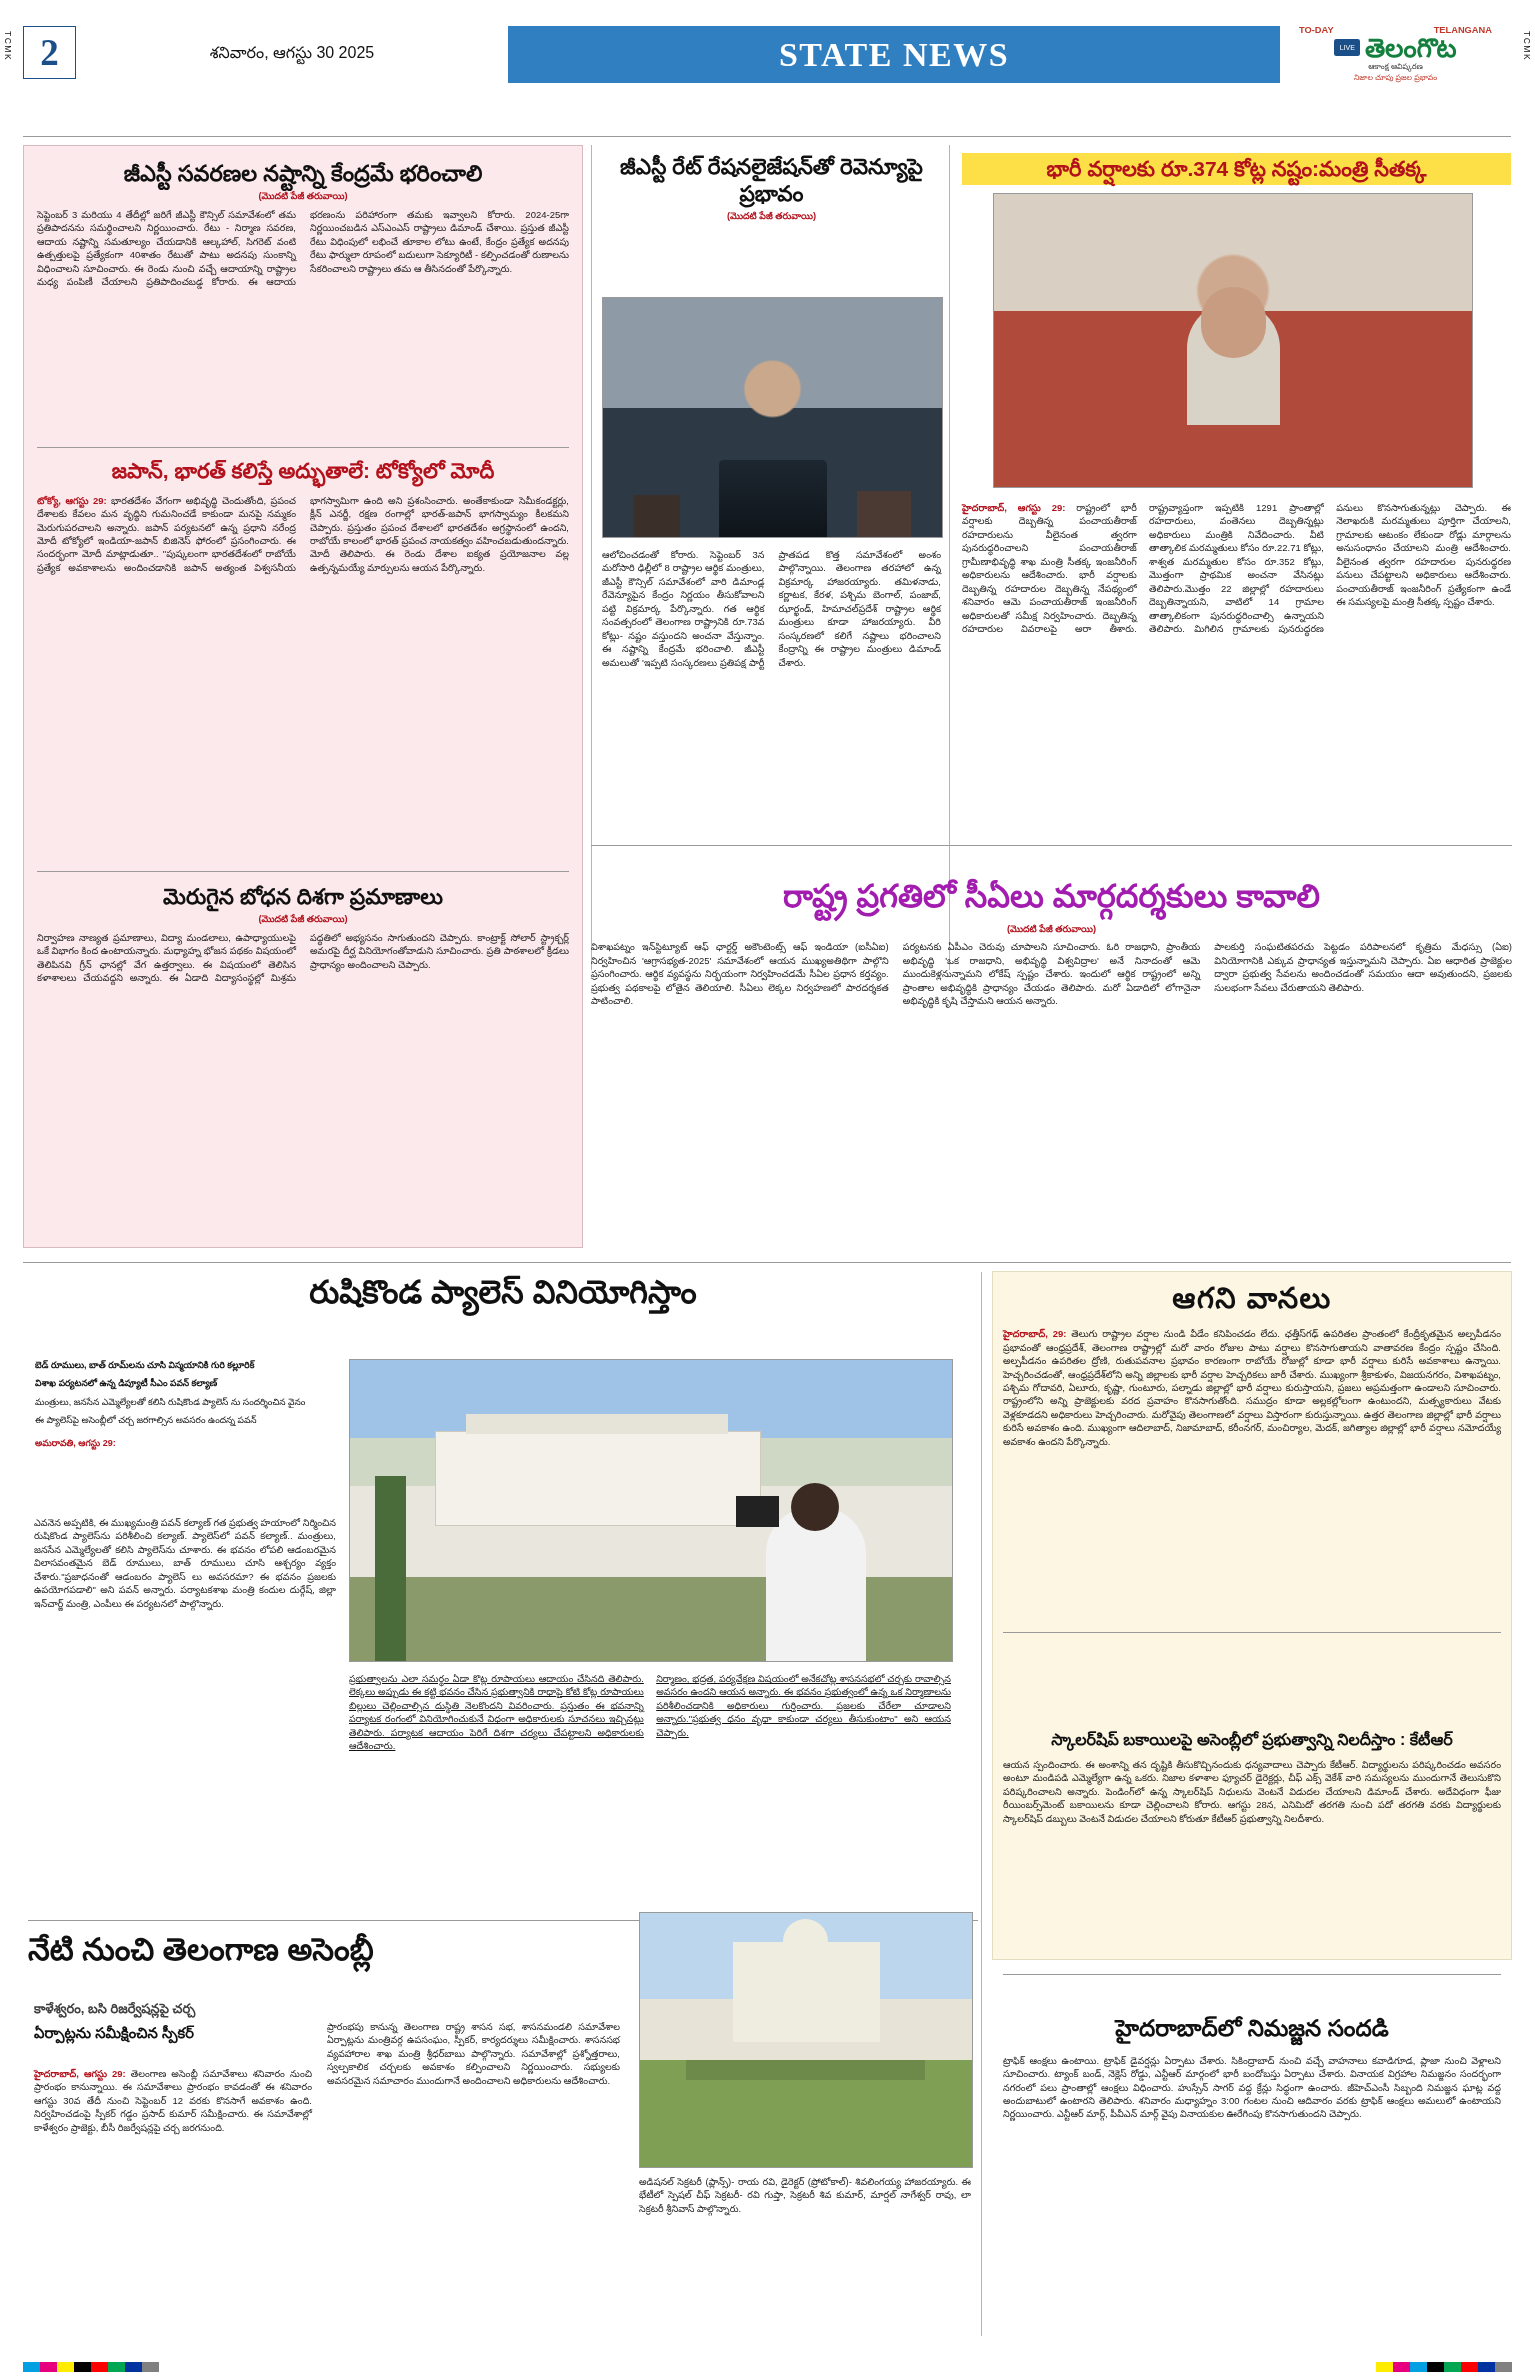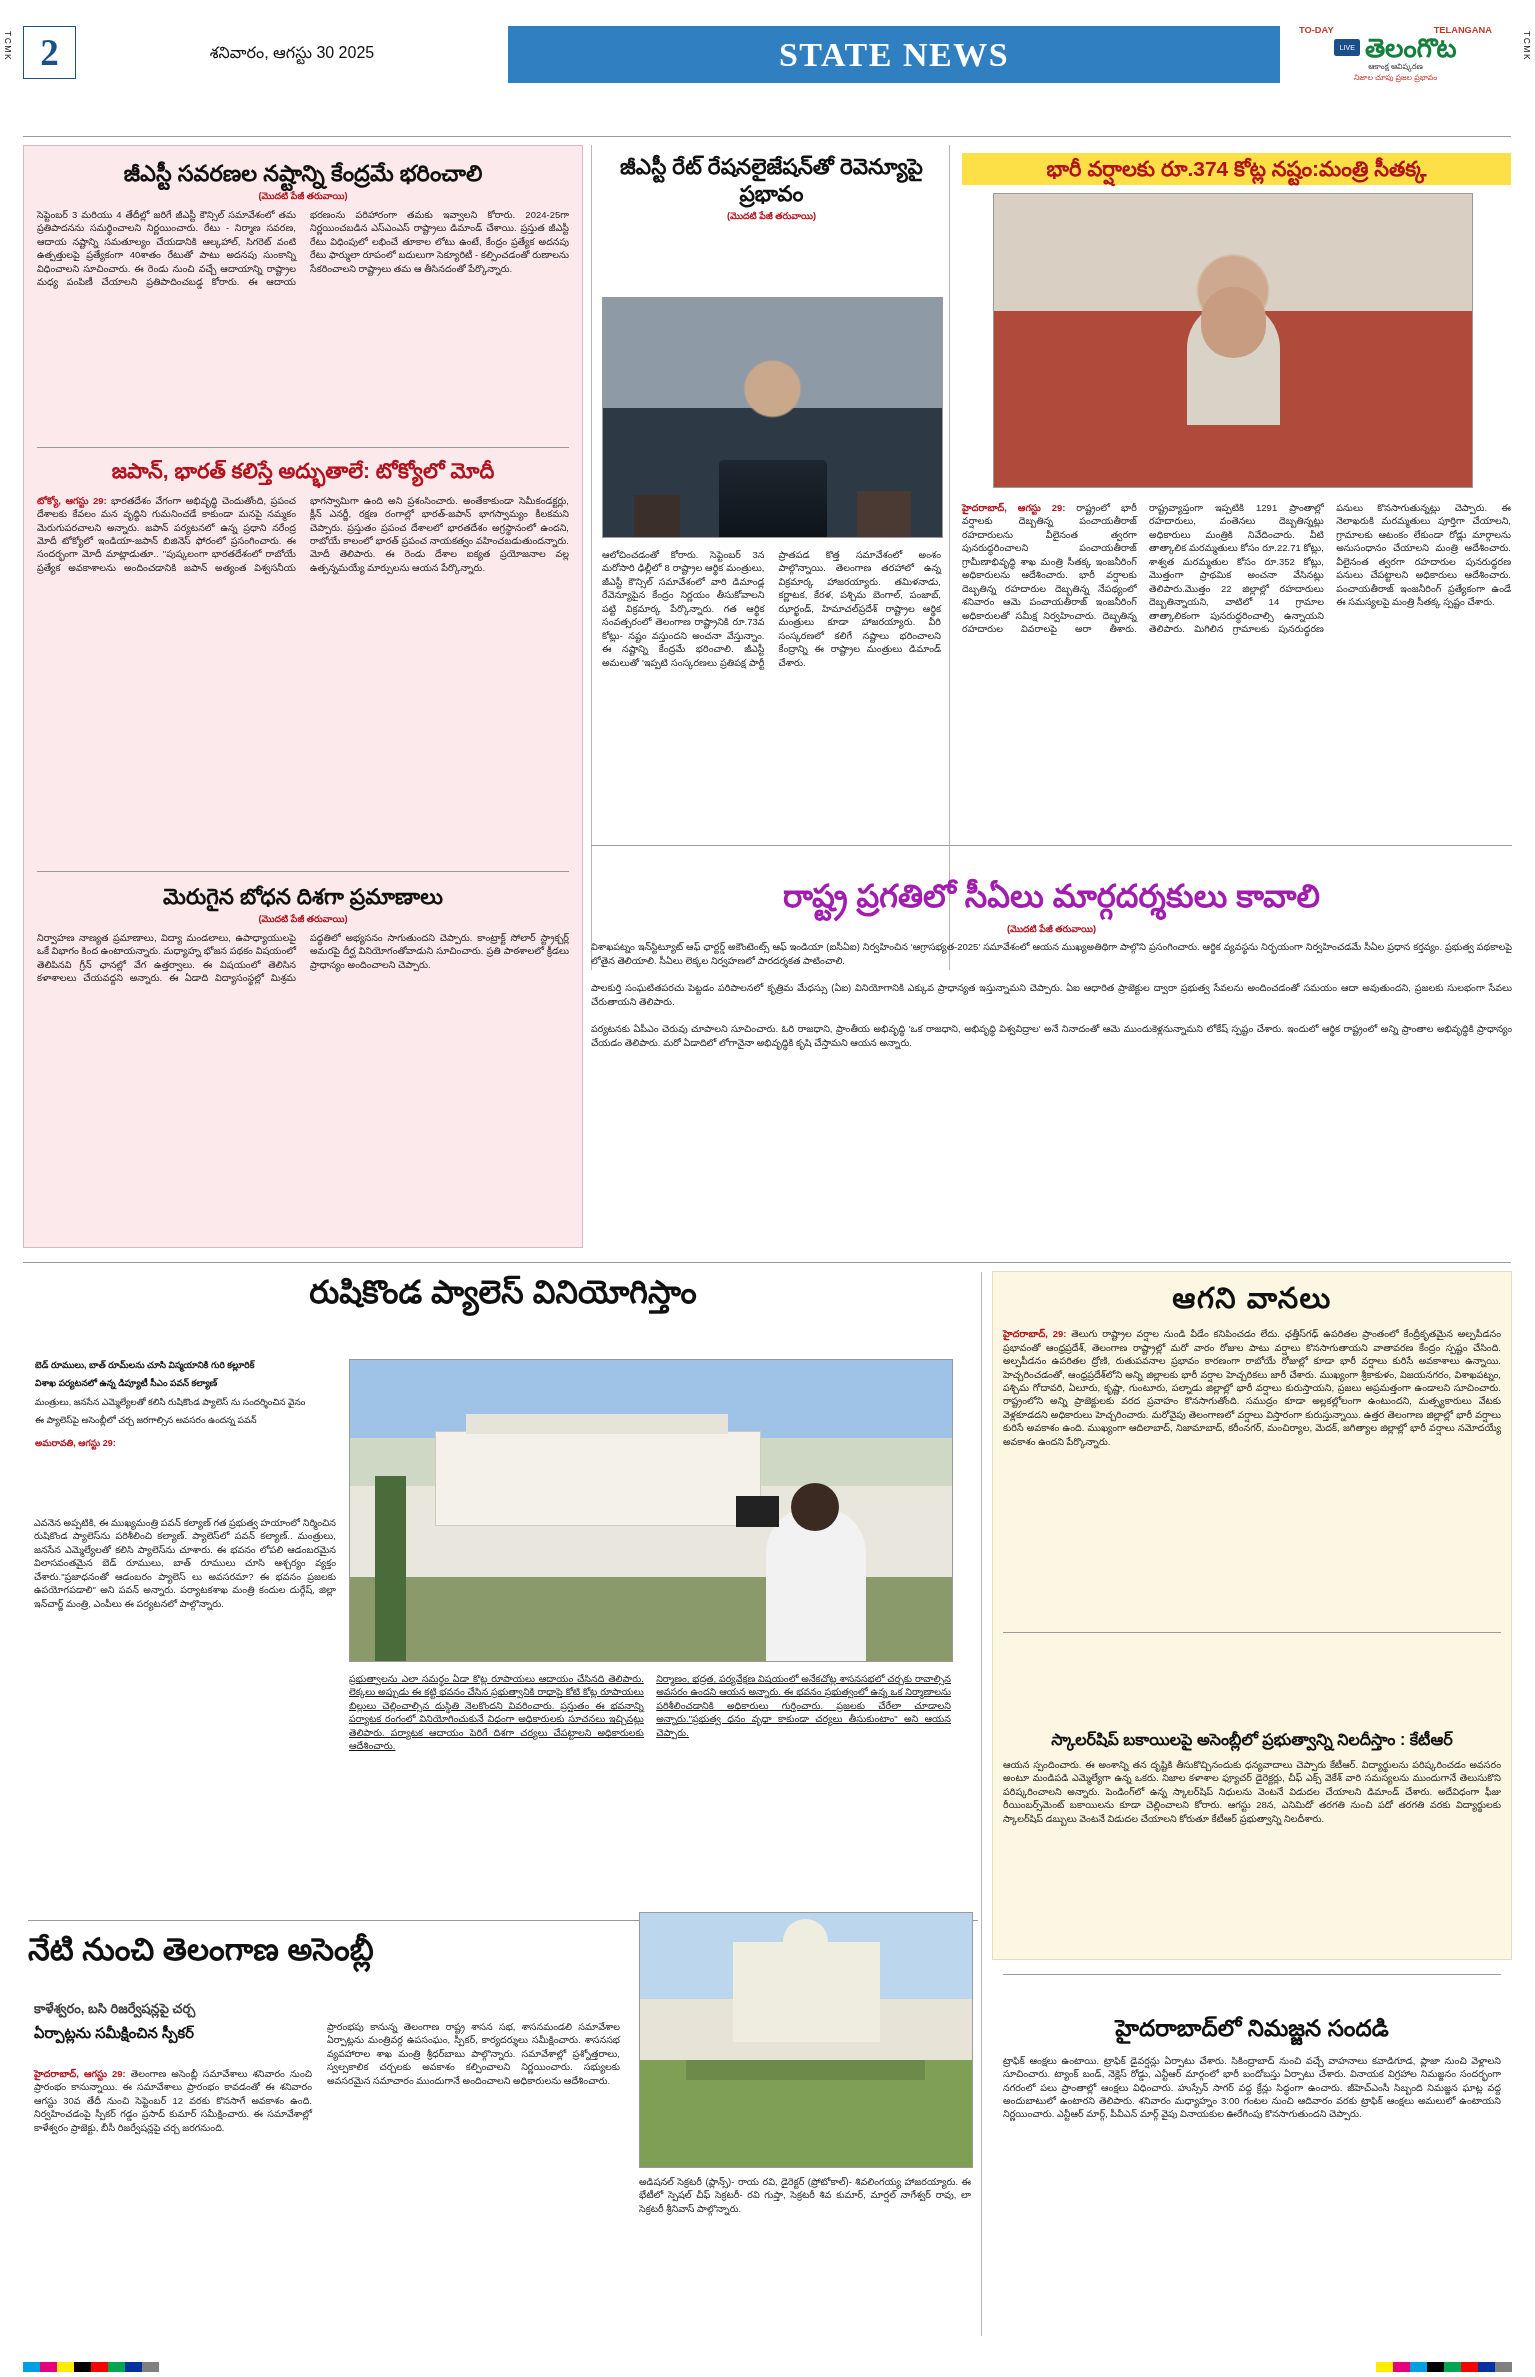--- a/index.html
+++ b/index.html
@@ -136,24 +136,24 @@
   <div class="blk body cols3" style="left:962px;top:501px;width:549px;">
     <span class="lead">హైదరాబాద్, ఆగస్టు 29:</span>
     <span>రాష్ట్రంలో భారీ వర్షాలకు దెబ్బతిన్న పంచాయతీరాజ్ రహదారులను వీలైనంత త్వరగా పునరుద్ధరించాలని పంచాయతీరాజ్ గ్రామీణాభివృద్ధి శాఖ మంత్రి సీతక్క ఇంజనీరింగ్ అధికారులను ఆదేశించారు. భారీ వర్షాలకు దెబ్బతిన్న రహదారుల దెబ్బతిన్న నేపథ్యంలో శనివారం ఆమె పంచాయతీరాజ్ ఇంజనీరింగ్ అధికారులతో సమీక్ష నిర్వహించారు. దెబ్బతిన్న రహదారుల వివరాలపై అరా తీశారు. రాష్ట్రవ్యాప్తంగా ఇప్పటికి 1291 ప్రాంతాల్లో రహదారులు, వంతెనలు దెబ్బతిన్నట్లు అధికారులు మంత్రికి నివేదించారు. వీటి తాత్కాలిక మరమ్మతులు కోసం రూ.22.71 కోట్లు, శాశ్వత మరమ్మతుల కోసం రూ.352 కోట్లు, మొత్తంగా ప్రాథమిక అంచనా వేసినట్లు తెలిపారు.మొత్తం 22 జిల్లాల్లో రహదారులు దెబ్బతిన్నాయని, వాటిలో 14 గ్రామాల తాత్కాలికంగా పునరుద్ధరించాల్సి ఉన్నాయని తెలిపారు. మిగిలిన గ్రామాలకు పునరుద్ధరణ పనులు కొనసాగుతున్నట్లు చెప్పారు. ఈ నెలాఖరుకి మరమ్మతులు పూర్తిగా చేయాలని, గ్రామాలకు ఆటంకం లేకుండా రోడ్లు మార్గాలను అనుసంధానం చేయాలని మంత్రి ఆదేశించారు. వీలైనంత త్వరగా రహదారుల పునరుద్ధరణ పనులు చేపట్టాలని అధికారులు ఆదేశించారు. పంచాయతీరాజ్ ఇంజనీరింగ్ ప్రత్యేకంగా ఉండే ఈ సమస్యలపై మంత్రి సీతక్క స్పష్టం చేశారు.</span>
   </div>
 
   <hr class="hr" style="position:absolute;left:591px;top:845px;width:921px;">
 
   <div class="blk" style="left:591px;top:856px;width:921px;">
     <div class="hl blue" style="font-size:32px;">రాష్ట్ర ప్రగతిలో సీఏలు మార్గదర్శకులు కావాలి</div>
     <div class="byline" style="margin-top:7.7px;">(మొదటి పేజీ తరువాయి)</div>
-    <div style="display:flex;gap:14px;margin-top:3.1px;flex-direction:column;">
+    <div style="display:flex;gap:14px;margin-top:3.1px;">
       <div class="body" style="flex:1;">విశాఖపట్నం ఇన్‌స్టిట్యూట్ ఆఫ్ ఛార్టర్డ్ అకౌంటెంట్స్ ఆఫ్ ఇండియా (ఐసీఏఐ) నిర్వహించిన 'ఆగ్రాసభ్యత-2025' సమావేశంలో ఆయన ముఖ్యఅతిథిగా పాల్గొని ప్రసంగించారు. ఆర్థిక వ్యవస్థను నిర్భయంగా నిర్వహించడమే సీఏల ప్రధాన కర్తవ్యం. ప్రభుత్వ పథకాలపై లోతైన తెలియాలి. సీఏలు లెక్కల నిర్వహణలో పారదర్శకత పాటించాలి.</div>
+      <div class="body" style="flex:1;">పర్యటనకు ఏపీఎం చెరువు చూపాలని సూచించారు. ఓరి రాజధాని, ప్రాంతీయ అభివృద్ధి 'ఒక రాజధాని, అభివృద్ధి విశ్వవిద్రాల' అనే నినాదంతో ఆమె ముందుకెళ్లనున్నామని లోకేష్ స్పష్టం చేశారు. ఇందులో ఆర్థిక రాష్ట్రంలో అన్ని ప్రాంతాల అభివృద్ధికి ప్రాధాన్యం చేయడం తెలిపారు. మరో ఏడాదిలో లోగానైనా అభివృద్ధికి కృషి చేస్తామని ఆయన అన్నారు.</div>
       <div class="body" style="flex:1;">పాలకుర్తి సంఘటితపరచు పెట్టడం పరిపాలనలో కృత్రిమ మేధస్సు (ఏఐ) వినియోగానికి ఎక్కువ ప్రాధాన్యత ఇస్తున్నామని చెప్పారు. ఏఐ ఆధారిత ప్రాజెక్టుల ద్వారా ప్రభుత్వ సేవలను అందించడంతో సమయం ఆదా అవుతుందని, ప్రజలకు సులభంగా సేవలు చేరుతాయని తెలిపారు.</div>
-      <div class="body" style="flex:1;">పర్యటనకు ఏపీఎం చెరువు చూపాలని సూచించారు. ఓరి రాజధాని, ప్రాంతీయ అభివృద్ధి 'ఒక రాజధాని, అభివృద్ధి విశ్వవిద్రాల' అనే నినాదంతో ఆమె ముందుకెళ్లనున్నామని లోకేష్ స్పష్టం చేశారు. ఇందులో ఆర్థిక రాష్ట్రంలో అన్ని ప్రాంతాల అభివృద్ధికి ప్రాధాన్యం చేయడం తెలిపారు. మరో ఏడాదిలో లోగానైనా అభివృద్ధికి కృషి చేస్తామని ఆయన అన్నారు.</div>
     </div>
   </div>
 
   <hr class="hr" style="position:absolute;left:23px;top:1262px;width:1488px;">
 
   <div class="blk" style="left:28px;top:1272px;width:950px;">
     <div class="hl" style="font-size:32px;">రుషికొండ ప్యాలెస్ వినియోగిస్తాం</div>
   </div>
   <div class="blk" style="left:35px;top:1359px;width:308px;">
     <div class="cap" style="font-weight:bold;">బెడ్ రూములు, బాత్ రూమ్‌లను చూసి విస్మయానికి గురి కల్లూరిక్</div>

